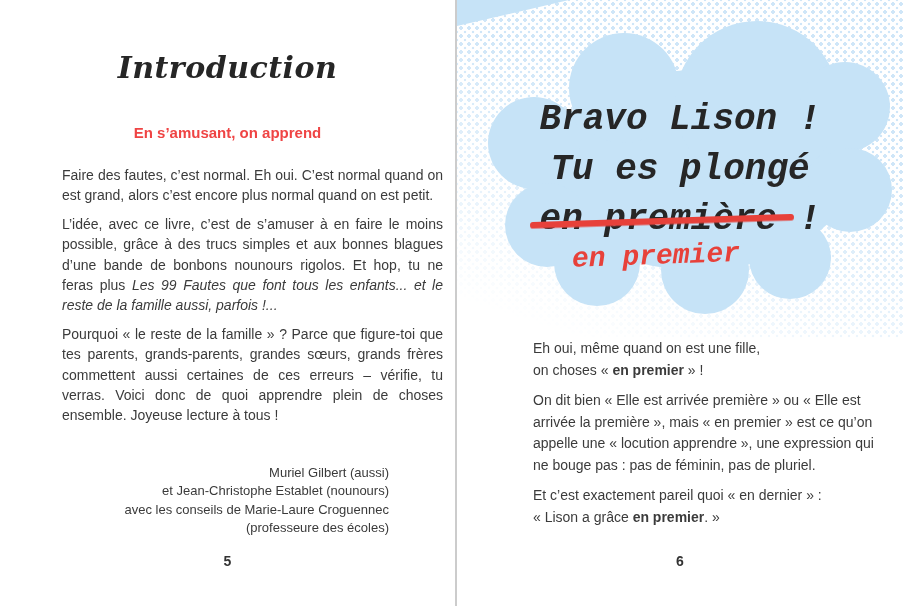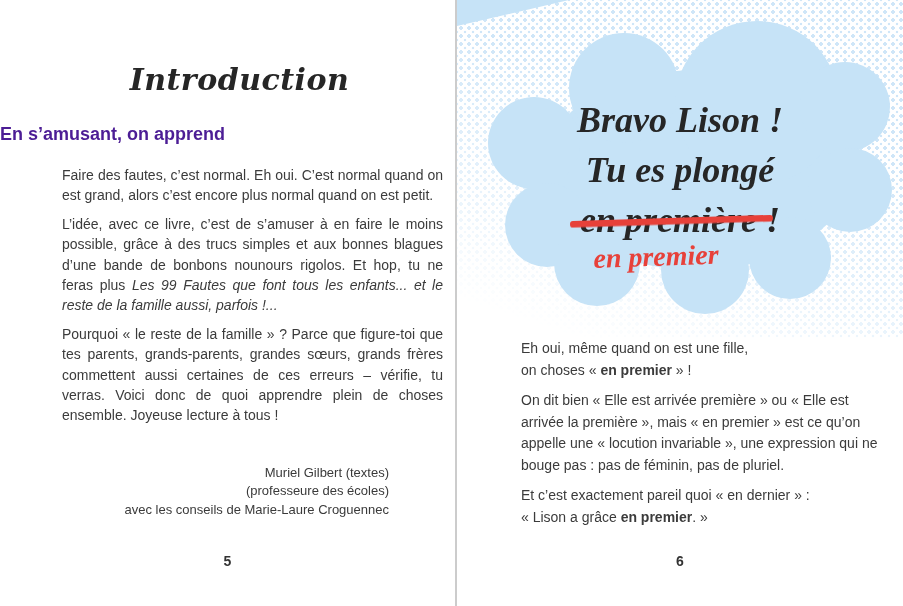--- a/index.html
+++ b/index.html
@@ -19,28 +19,28 @@
     -webkit-font-smoothing:antialiased;
   }
   .spread{position:relative;width:903px;height:606px;background:#fff;overflow:hidden;}
 
   
   .gutter{position:absolute;left:455px;top:0;width:2px;height:606px;background:var(--gutter-gray);}
 
   
   .page-left{position:absolute;left:0;top:0;width:455px;height:606px;}
   .intro-title{
-    position:absolute;top:50px;left:0;width:455px;margin:12px;
+    position:absolute;top:50px;left:0;width:455px;margin:0;
     text-align:center;
     font-family:"DejaVu Serif", serif;font-style:italic;font-weight:bold;
     font-size:30px;color:var(--script-ink);letter-spacing:.5px;
   }
   .intro-subtitle{
     position:absolute;top:124px;left:0;width:455px;margin:0;
-    text-align:left;font-size:18px;font-weight:bold;color:#4c1d95;
+    text-align:center;font-size:15px;font-weight:bold;color:#ef4444;
   }
   .body-left{
     position:absolute;top:165px;left:62px;width:394px;
     font-size:14px;line-height:20.4px;text-align:justify;
   }
   .body-left p{margin:0 13px 8px 0;}
   .body-left em{}
   .credits{
     position:absolute;top:464px;right:66px;width:360px;
     text-align:right;font-size:13px;line-height:18.4px;color:#3a3a3a;
@@ -67,63 +67,64 @@
   }
   .corner-tri{
     position:absolute;top:0;left:0;width:0;height:0;
     border-top:26px solid var(--cloud-blue);
     border-right:112px solid transparent;
   }
   .cloud{position:absolute;top:0;left:0;width:446px;height:340px;}
 
   .cloud-text{
     position:absolute;top:95px;left:0;width:446px;text-align:center;
-    font-family:Liberation Serif, serif;font-style:italic;font-weight:bold;
+    font-family:Liberation Mono, monospace;font-style:italic;font-weight:bold;
     font-size:36px;line-height:50px;color:var(--script-ink);
   }
   .struck-wrap{position:relative;display:inline-block;}
   .strike{
     position:absolute;left:-10px;right:-16px;top:46%;height:6px;
     background:var(--accent-red);border-radius:3px;
     transform:rotate(-1.8deg);
     box-shadow:0 1px 0 rgba(231,65,58,.55);
   }
   .correction{
     margin-top:-6px;
     font-size:28px;line-height:34px;font-weight:bold;
     color:var(--accent-red);
     transform:rotate(-2deg) translateX(-24px);
   }
 
   .body-right{
     position:absolute;top:338px;left:64px;width:360px;
     font-size:14px;line-height:21.5px;
   }
-  .body-right p{margin:0 0 9px 0;}
+  .body-right p{margin:0 0 9px 12px;}
   .body-right b{font-weight:bold;}
 </style>
 </head>
 <body>
 
 <div class="spread">
 
   <div class="page page-left">
     <h1 class="intro-title">Introduction</h1>
     <h2 class="intro-subtitle">En s’amusant, on apprend</h2>
 
     <div class="body-left">
       <p>Faire des fautes, c’est normal. Eh oui. C’est normal quand on est grand, alors c’est encore plus normal quand on est petit.</p>
       <p><span>L’idée, avec ce livre, c’est de s’amuser à en faire le moins possible, grâce à des trucs simples et aux bonnes blagues d’une bande de bonbons nounours rigolos. Et hop, tu ne feras plus </span><em>Les 99 Fautes que font tous les enfants... et le reste de la famille aussi, parfois !...</em></p>
       <p>Pourquoi « le reste de la famille » ? Parce que figure-toi que tes parents, grands-parents, grandes sœurs, grands frères commettent aussi certaines de ces erreurs – vérifie, tu verras. Voici donc de quoi apprendre plein de choses ensemble. Joyeuse lecture à tous !</p>
     </div>
 
     <div class="credits">
-      <div>Muriel Gilbert (textes)</div>
+      <div>Muriel Gilbert (aussi)</div>
+      <div>et Jean-Christophe Establet (nounours)</div>
+      <div>avec les conseils de Marie-Laure Croguennec</div>
       <div>(professeure des écoles)</div>
-      <div>avec les conseils de Marie-Laure Croguennec</div>
     </div>
 
     <div class="page-num left">5</div>
   </div>
 
   <div class="gutter"></div>
 
   <div class="page page-right">
 
     <div class="halftone"></div>
@@ -146,20 +147,20 @@
 
     <div class="cloud-text">
       <div>Bravo Lison !</div>
       <div>Tu es plongé</div>
       <div><span class="struck-wrap"><span>en première</span><span class="strike"></span></span><span> !</span></div>
       <div class="correction">en premier</div>
     </div>
 
     <div class="body-right">
       <p><span>Eh oui, même quand on est une fille,</span><br><span>on choses « </span><b>en premier</b><span> » !</span></p>
-      <p>On dit bien « Elle est arrivée première » ou « Elle est arrivée la première », mais « en premier » est ce qu’on appelle une « locution invariable », une expression qui ne bouge pas : pas de féminin, pas de pluriel.</p>
+      <p>On dit bien « Elle est arrivée première » ou « Elle est arrivée la première », mais « en premier » est ce qu’on appelle une « locution apprendre », une expression qui ne bouge pas : pas de féminin, pas de pluriel.</p>
       <p><span>Et c’est exactement pareil quoi « en dernier » :</span><br><span>« Lison a grâce </span><b>en premier</b><span>. »</span></p>
     </div>
 
     <div class="page-num right">6</div>
   </div>
 
 </div>
 
 </body></html>

